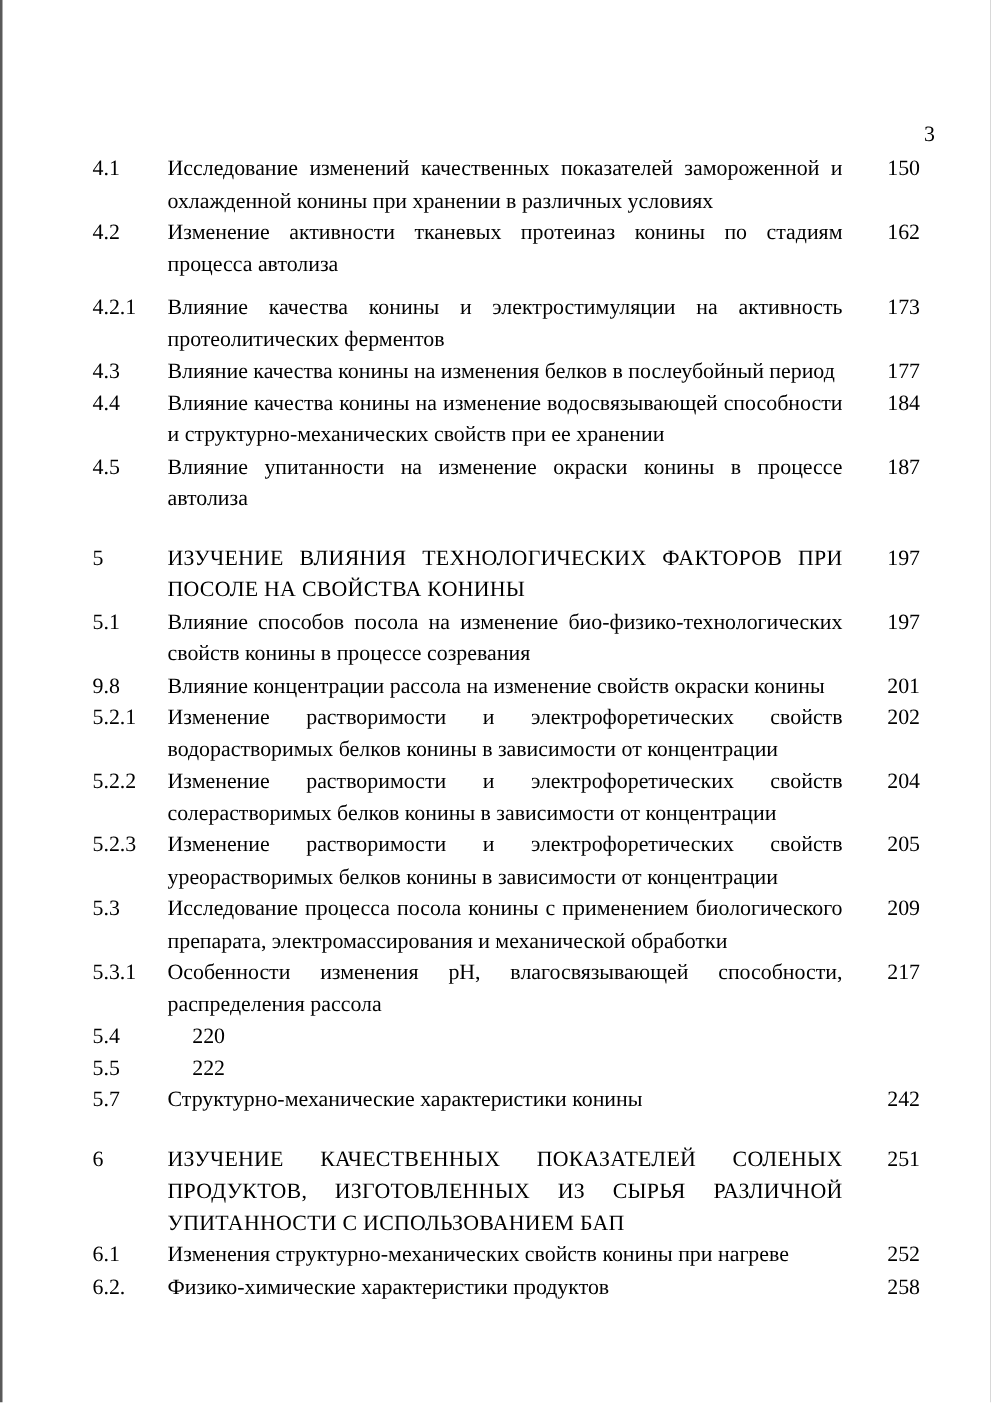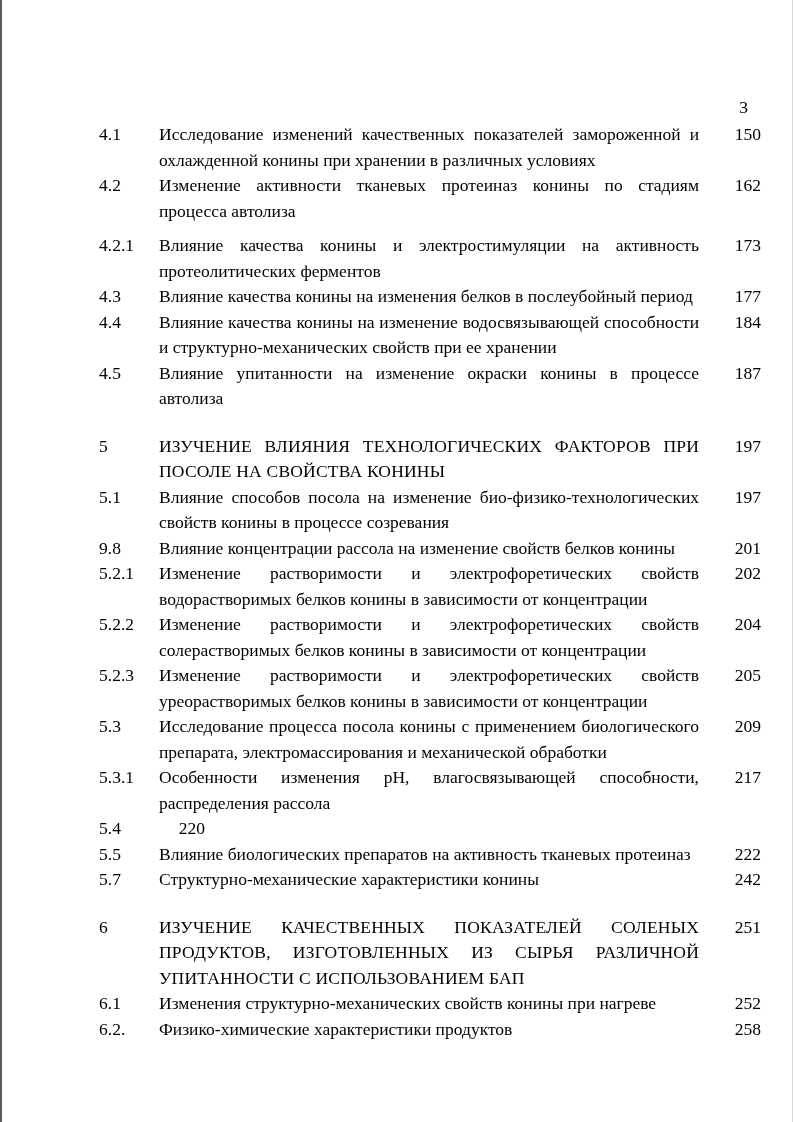--- a/index.html
+++ b/index.html
@@ -27,21 +27,21 @@
     top: 99px;
     left: 0;
     width: 746px;
     text-align: right;
     font-size: 17.5px;
     line-height: 1;
   }
   .toc {
     position: absolute;
     top: 122px;
-    left: 97px;
+    left: 72px;
     width: 662px;
   }
   .block {
     margin: 0;
   }
   .gap {
     height: 22px;
   }
   .gap-small {
     height: 9px;
@@ -129,21 +129,21 @@
           <div class="body heading">ИЗУЧЕНИЕ ВЛИЯНИЯ ТЕХНОЛОГИЧЕСКИХ ФАКТОРОВ ПРИ ПОСОЛЕ НА СВОЙСТВА КОНИНЫ</div>
           <div class="pg">197</div>
         </div>
         <div class="entry">
           <div class="num">5.1</div>
           <div class="body">Влияние способов посола на изменение био-физико-технологических свойств конины в процессе созревания</div>
           <div class="pg">197</div>
         </div>
         <div class="entry">
           <div class="num">9.8</div>
-          <div class="body">Влияние концентрации рассола на изменение свойств белков конины</div>
+          <div class="body">Влияние концентрации рассола на изменение свойств окраски конины</div>
           <div class="pg">201</div>
         </div>
         <div class="entry">
           <div class="num">5.2.1</div>
           <div class="body">Изменение растворимости и электрофоретических свойств водорастворимых белков конины в зависимости от концентрации</div>
           <div class="pg">202</div>
         </div>
         <div class="entry">
           <div class="num">5.2.2</div>
           <div class="body">Изменение растворимости и электрофоретических свойств солерастворимых белков конины в зависимости от концентрации</div>
@@ -163,21 +163,20 @@
           <div class="num">5.3.1</div>
           <div class="body">Особенности изменения рН, влагосвязывающей способности, распределения рассола</div>
           <div class="pg">217</div>
         </div>
         <div class="entry">
           <div class="num">5.4</div>
           <div class="pg">220</div>
         </div>
         <div class="entry">
           <div class="num">5.5</div>
-          <div class="body">Влияние биологических препаратов на активность тканевых протеиназ</div>
           <div class="pg">222</div>
         </div>
         <div class="entry">
           <div class="num">5.7</div>
           <div class="body">Структурно-механические характеристики конины</div>
           <div class="pg">242</div>
         </div>
       </div>
       <div class="gap"></div>
       <div class="block">

